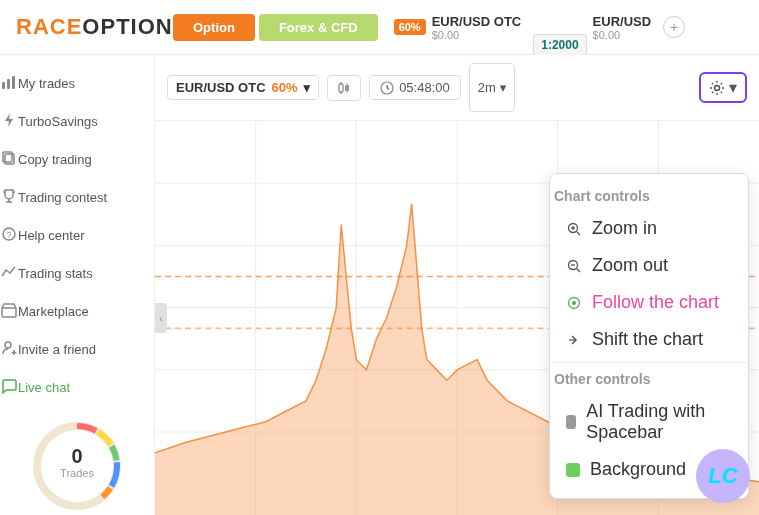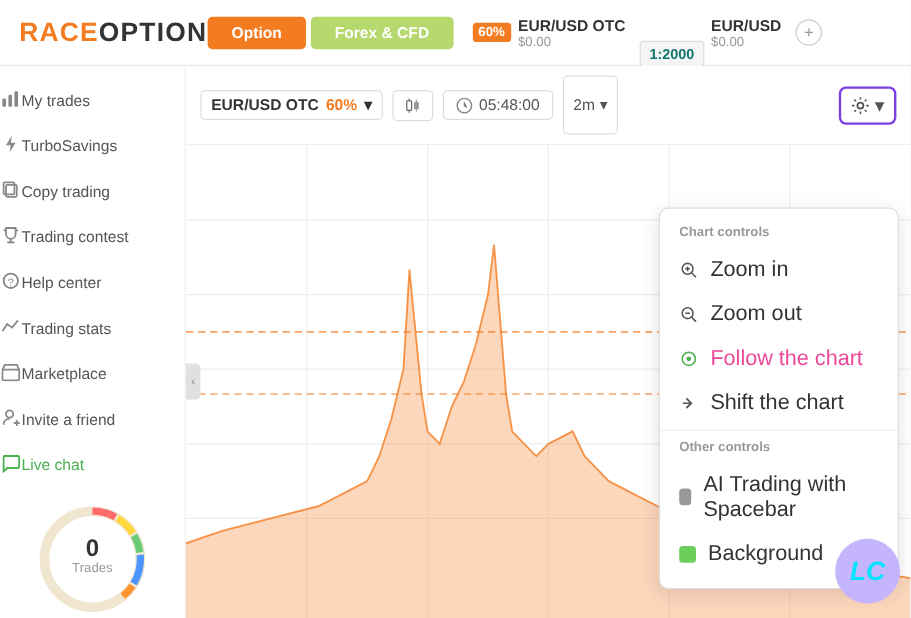--- a/index.html
+++ b/index.html
@@ -120,22 +120,22 @@
       top: 52px; right: 10px;
       width: 200px;
       background: #fff;
       border: 1px solid #ddd;
       border-radius: 8px;
       box-shadow: 0 4px 16px rgba(0,0,0,0.12);
       z-index: 100;
       padding: 10px 0;
     }
     .dropdown-section-title {
-      font-size: 11px; color: #999; font-weight: 600;
-      padding: 4px 16px 6px;
+      font-size: 14px; color: #999; font-weight: 600;
+      padding: 4px 4px 6px;
     }
     .dropdown-item {
       display: flex; align-items: center; gap: 10px;
       padding: 8px 16px; cursor: pointer; font-size: 18px; color: #333;
     }
     .dropdown-item.highlighted { color: #4caf50; }
     .dropdown-divider { height: 1px; background: #eee; margin: 4px 0; }
     .dropdown-item .item-icon { width: 16px; height: 16px; display: flex; align-items: center; justify-content: center; }
     .color-swatch { width: 14px; height: 14px; border-radius: 3px; }
     .swatch-green { background: #6dce5c; }

